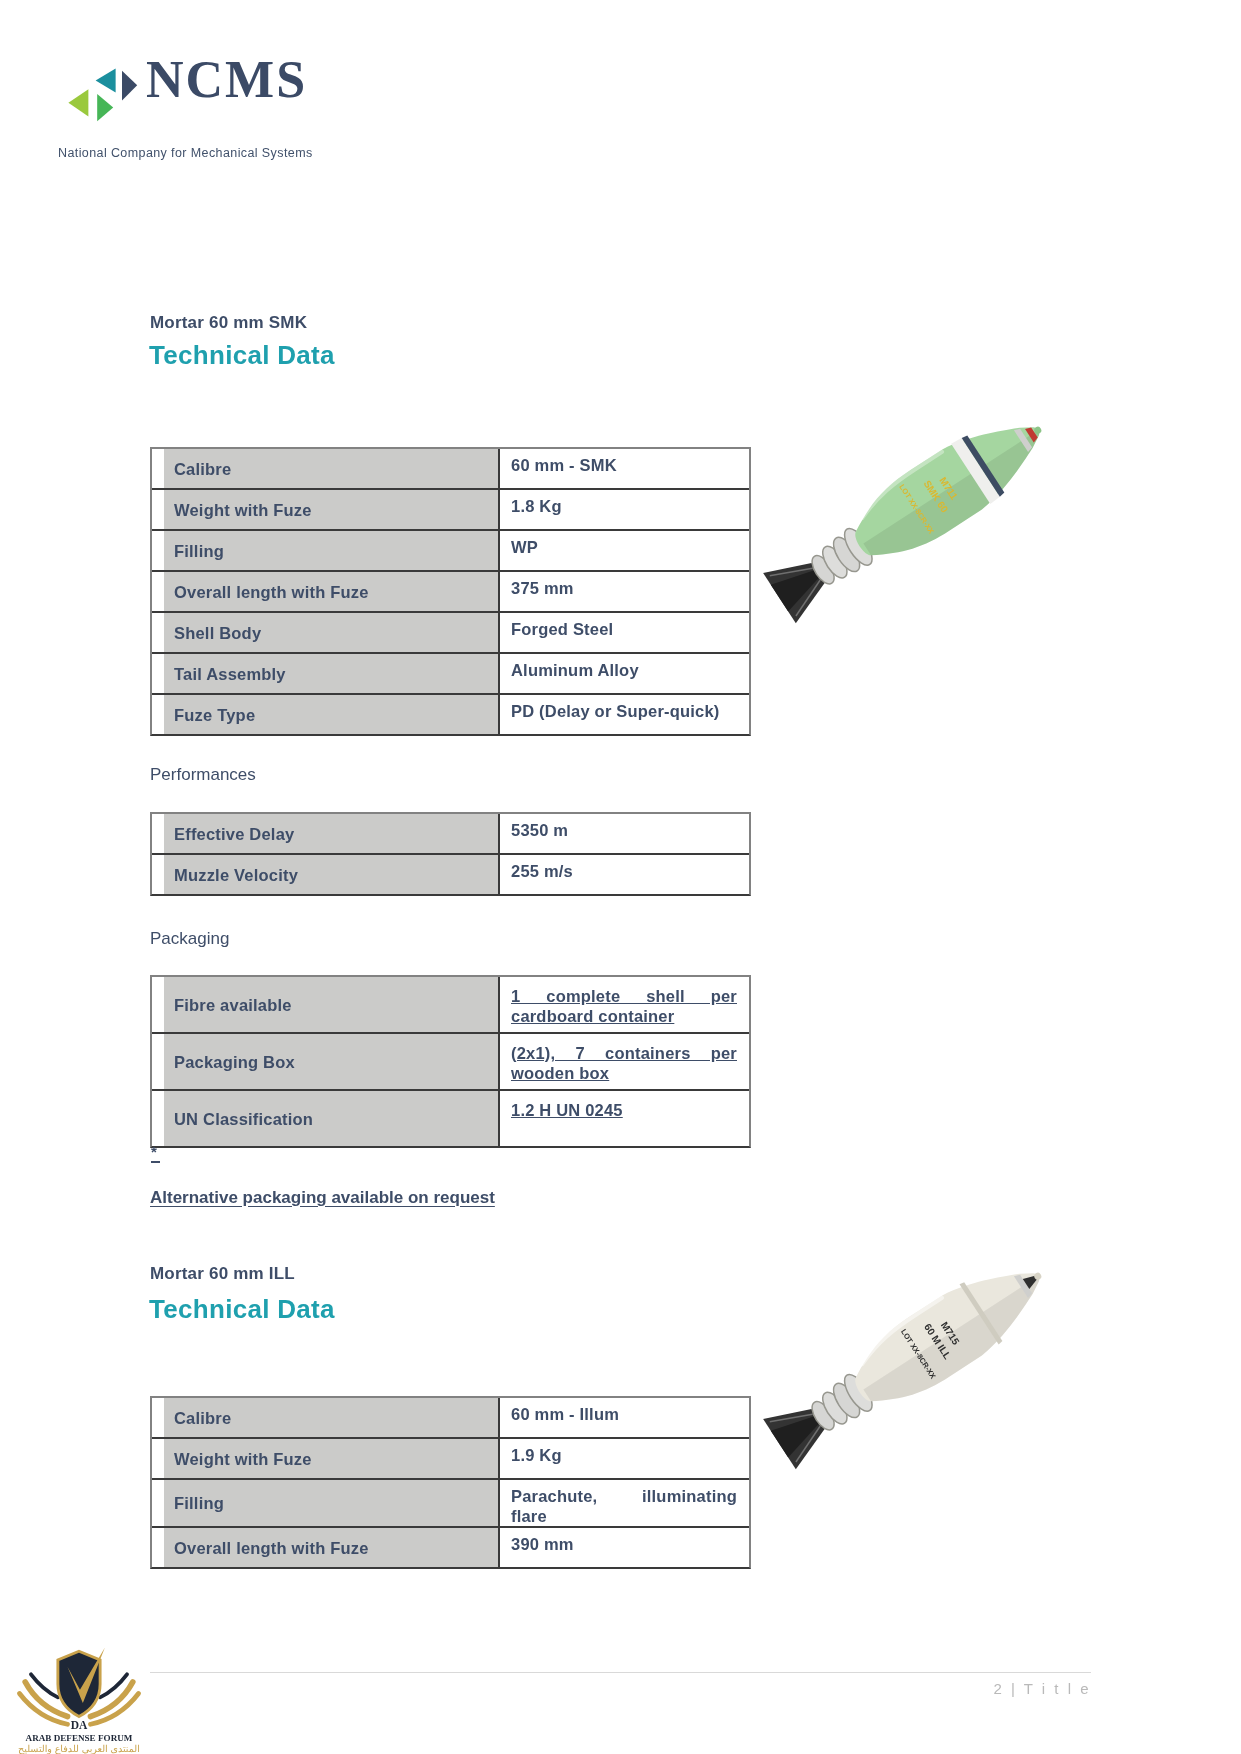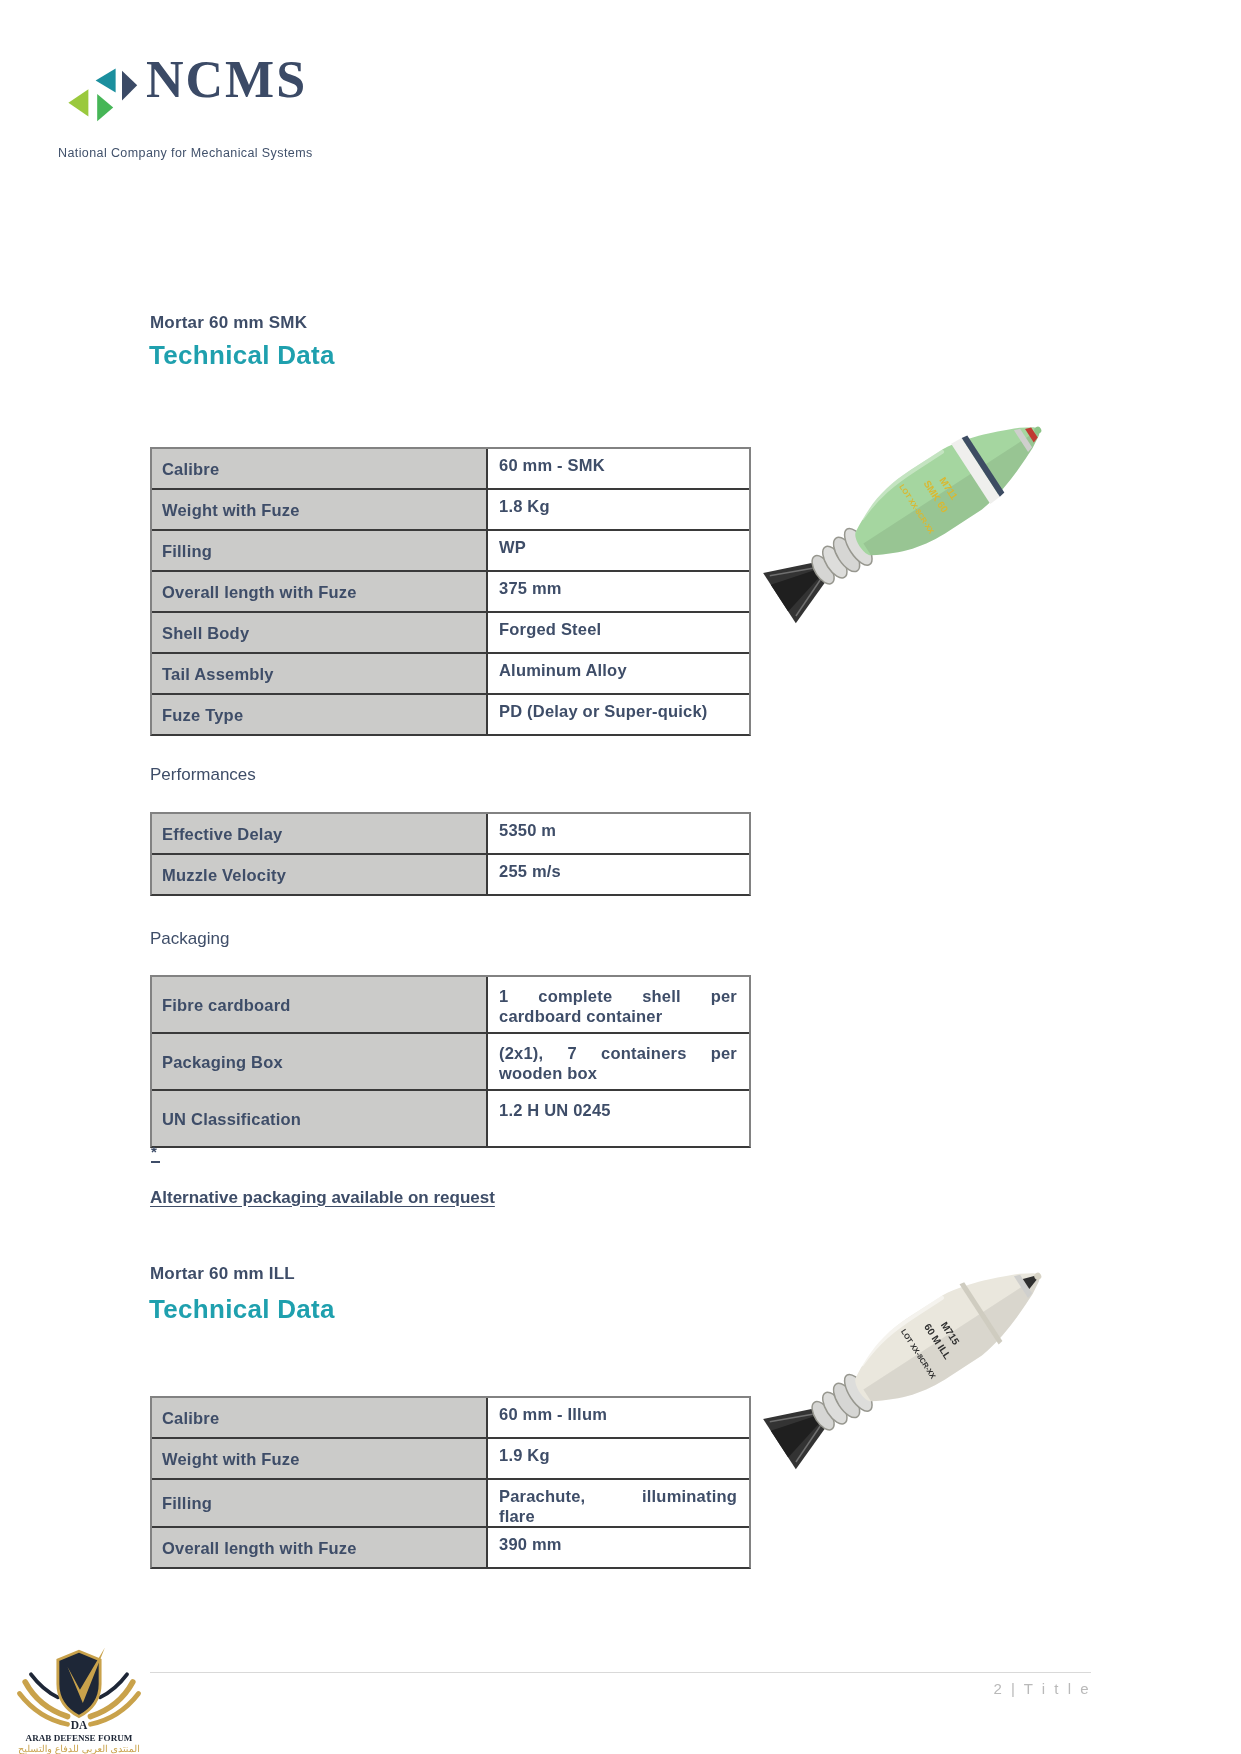--- a/index.html
+++ b/index.html
@@ -25,23 +25,23 @@
   
   .spec-table{position:absolute;left:150px;width:601px;box-sizing:border-box;
     border:2px solid #828282;border-bottom:2px solid #3a3a3a;background:#fff;}
   #smk-spec{top:447px;} #smk-perf{top:812px;} #smk-pack{top:975px;} #ill-spec{top:1396px;}
   .trow{display:flex;border-bottom:2px solid #3a3a3a;min-height:39px;}
   .trow:last-child{border-bottom:none;}
   .pack-table .trow{min-height:55px;}
   .tcell{box-sizing:border-box;font-size:16.5px;font-weight:bold;color:#3e4d68;
     letter-spacing:0.2px;line-height:20px;}
   .tcell.label{width:336px;background:#cbcbc9;border-right:2px solid #3a3a3a;
-    padding:0 0 0 10px;display:flex;align-items:center;}
+    padding:0 0 0 10px;display:flex;align-items:center;margin-left:12px;}
   .tcell.value{flex:1;padding:6px 12px 0 11px;}
-  .pack-table .tcell.value{padding-top:9px;}
+  .pack-table .tcell.value{padding-top:9px;text-decoration:underline;}
   .jline{display:block;text-align:justify;text-align-last:justify;}
   .lline{display:block;}
   
   .footnote{position:absolute;left:151px;top:1146px;color:#3e4d68;}
   .footnote-star{font-size:15px;font-weight:bold;display:block;line-height:12px;}
   .footnote-dash{width:9px;height:2px;background:#3e4d68;margin-top:3px;}
   .packaging-note{position:absolute;left:150px;top:1188px;font-size:17px;font-weight:600;
     color:#3e4d68;text-decoration:underline;text-underline-offset:3px;}
   
   .shell{position:absolute;width:340px;height:218px;}
@@ -111,21 +111,21 @@
     </div>
     <div class="trow">
       <div class="tcell label">Muzzle Velocity</div>
       <div class="tcell value">255 m/s</div>
     </div>
   </div>
 
 <div class="sub-heading" id="packaging-heading">Packaging</div>
 <div class="spec-table pack-table" id="smk-pack">
     <div class="trow">
-      <div class="tcell label">Fibre cardboard</div>
+      <div class="tcell label">Fibre available</div>
       <div class="tcell value">
         <span class="jline">1 complete shell per</span>
         <span class="lline">cardboard container</span>
       </div>
     </div>
     <div class="trow">
       <div class="tcell label">Packaging Box</div>
       <div class="tcell value">
         <span class="jline">(2x1), 7 containers per</span>
         <span class="lline">wooden box</span>

